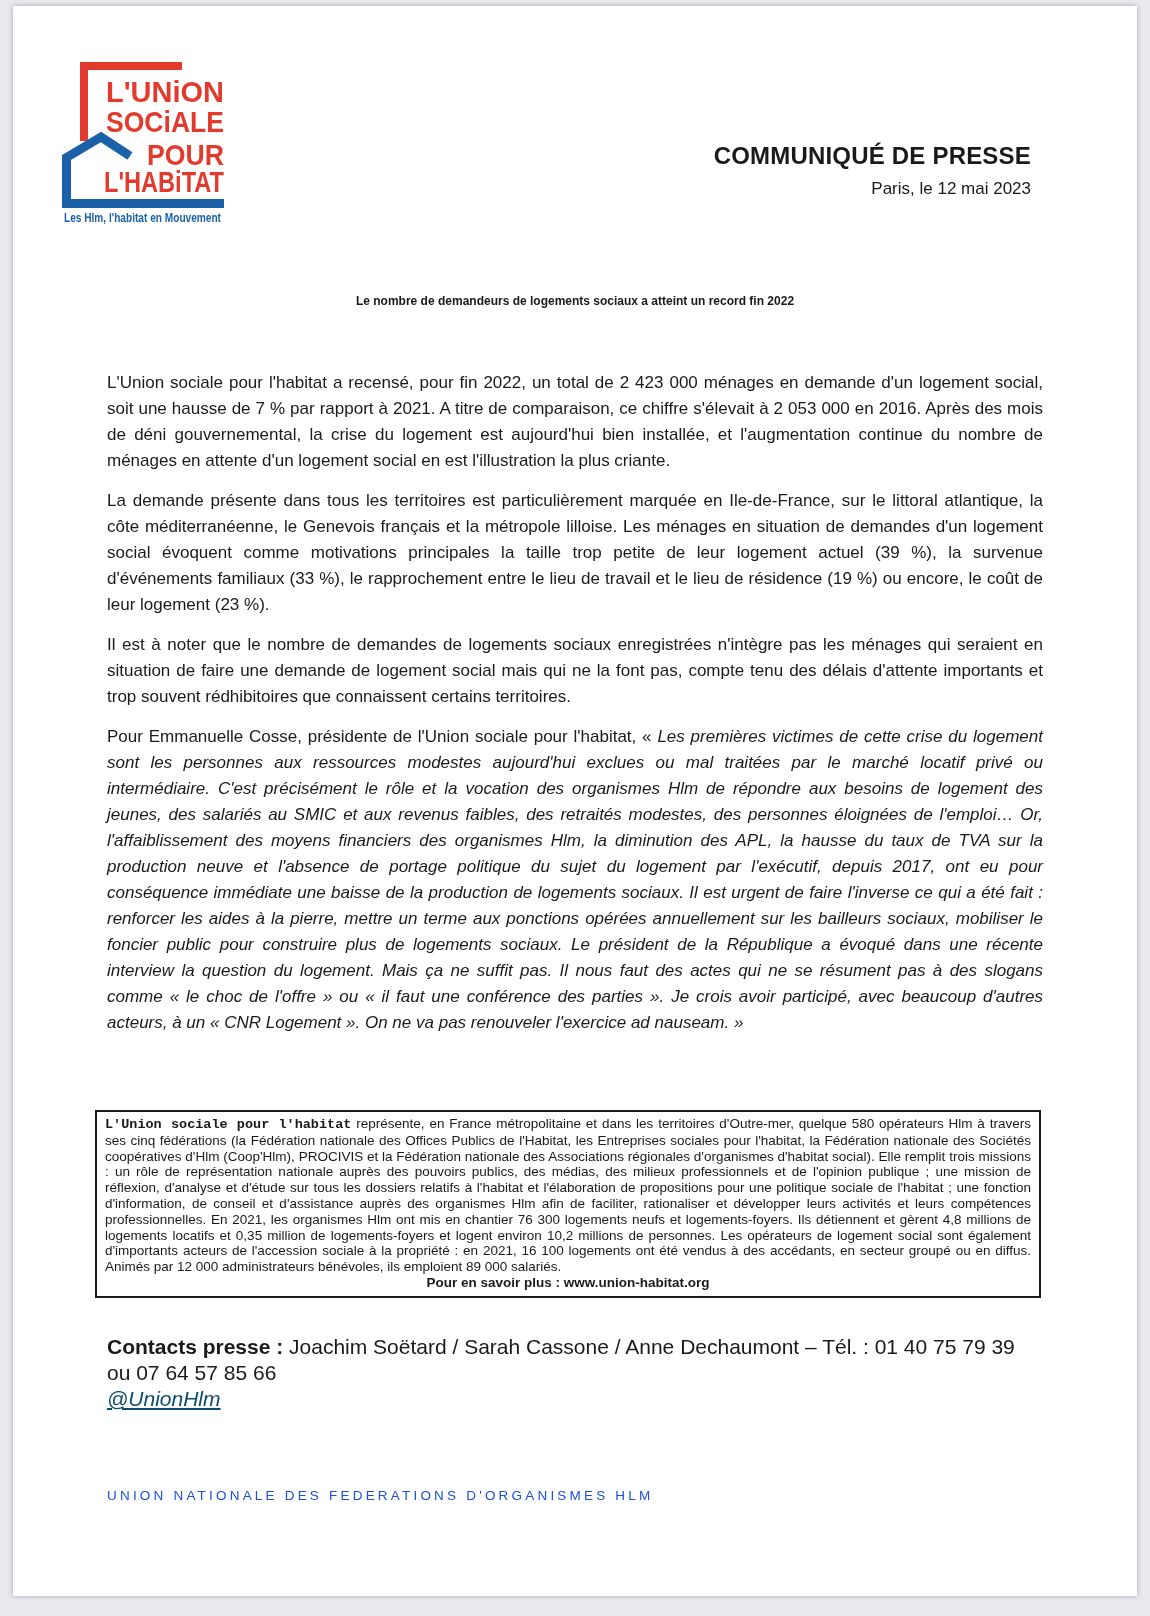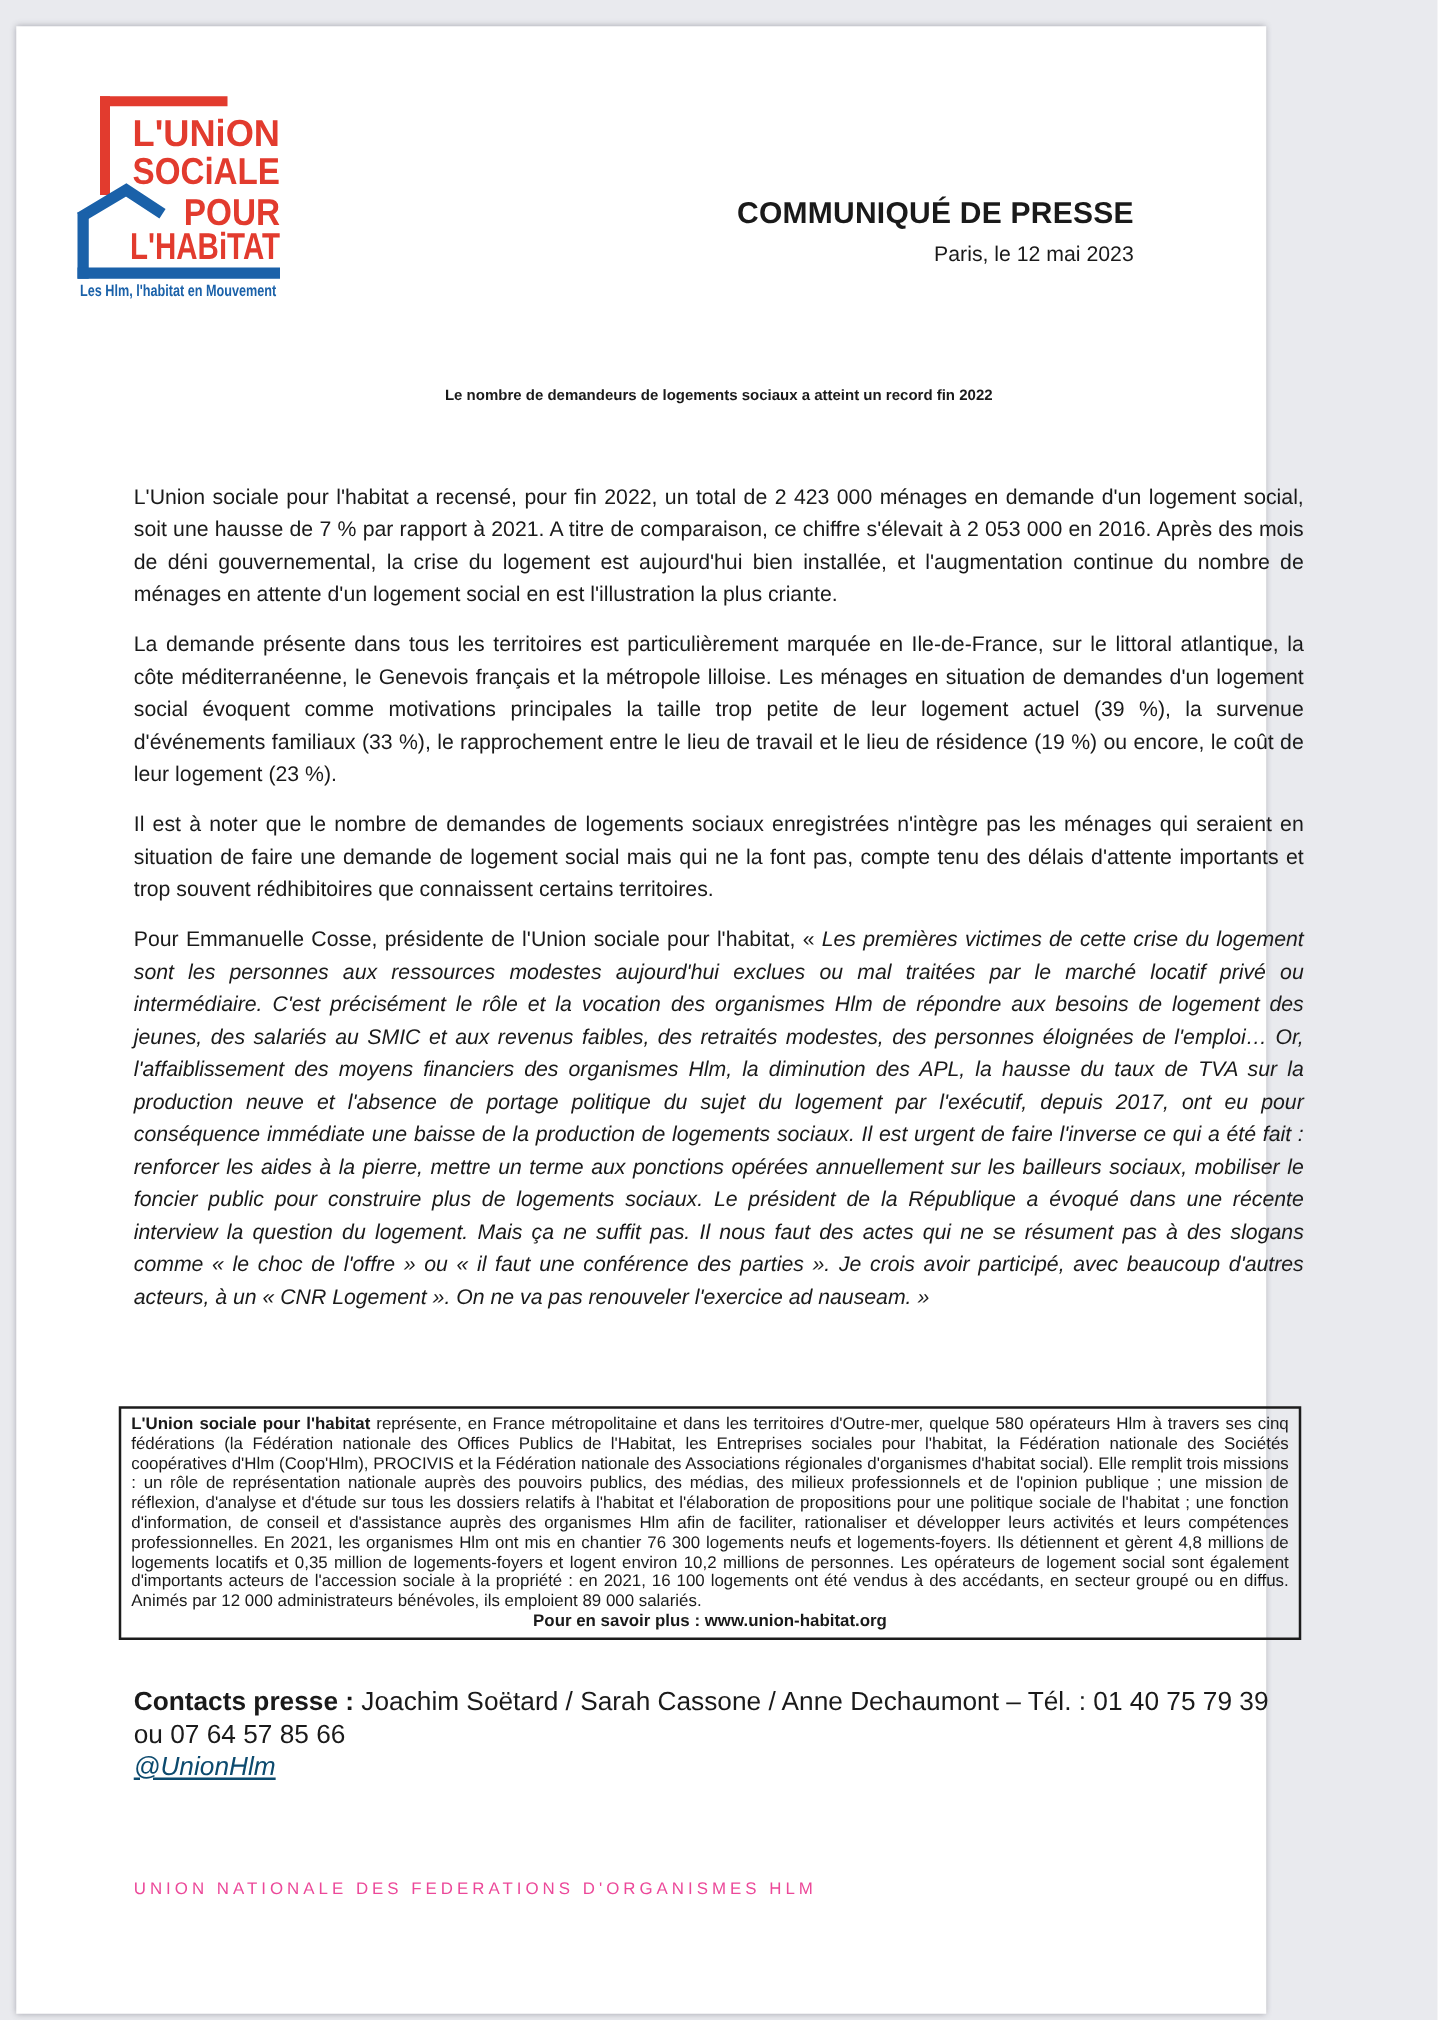--- a/index.html
+++ b/index.html
@@ -4,22 +4,22 @@
 <style>
   html,body{margin:0;padding:0;}
   body{
     width:1150px;height:1616px;
     background:#e9eaee;
     font-family:"Liberation Sans","DejaVu Sans",sans-serif;
     color:#1a1a1a;
     position:relative;
   }
   .page{
-    position:absolute;left:13px;top:21px;
-    width:1000px;height:1590px;
+    position:absolute;left:13px;top:6px;
+    width:1124px;height:1590px;
     background:#ffffff;
     box-shadow:0 0 5px rgba(80,80,95,.45);
   }
   
   .logo{position:absolute;left:44px;top:50px;width:250px;height:170px;}
   
   .press-head{position:absolute;right:106px;top:136px;text-align:right;}
   .press-head .kicker{font-size:24px;font-weight:bold;letter-spacing:.2px;}
   .press-head .dateline{font-size:17px;margin-top:9px;}
   
@@ -29,29 +29,29 @@
   .content p.quote-para{margin-top:6px;}
   .quote-text{font-style:italic;}
   
   .box{
     position:absolute;left:82px;top:1104px;width:946px;
     border:2px solid #1c1c1c;
     padding:4px 8px 5px 8px;
     box-sizing:border-box;
     font-size:13.5px;line-height:15.8px;text-align:justify;
   }
-  .box .lead{font-weight:bold;}
+  .box .lead{font-weight:bold;font-family:Liberation Mono, monospace;}
   .box .more{font-weight:bold;text-align:center;margin-top:0;}
   
   .contacts{position:absolute;left:94px;top:1328px;width:936px;font-size:21px;line-height:26px;}
   .contacts .label{font-weight:bold;}
   .contacts a{color:#0c4a6e;text-decoration:underline;cursor:pointer;font-style:italic;}
   
   .footer{position:absolute;left:94px;top:1482px;width:940px;}
-  .footer .f1{font-size:13.5px;letter-spacing:3.2px;color:#ec4899;}
+  .footer .f1{font-size:13.5px;letter-spacing:3.2px;color:#1d4ed8;}
   .footer .f2{font-size:14.5px;font-weight:bold;margin-top:7px;color:#222;}
   .footer .f3{font-size:12.5px;margin-top:6px;color:#222;}
 </style>
 </head>
 <body>
 
 <div class="page">
 
   <svg class="logo" viewBox="0 0 250 170" aria-hidden="true">
 

